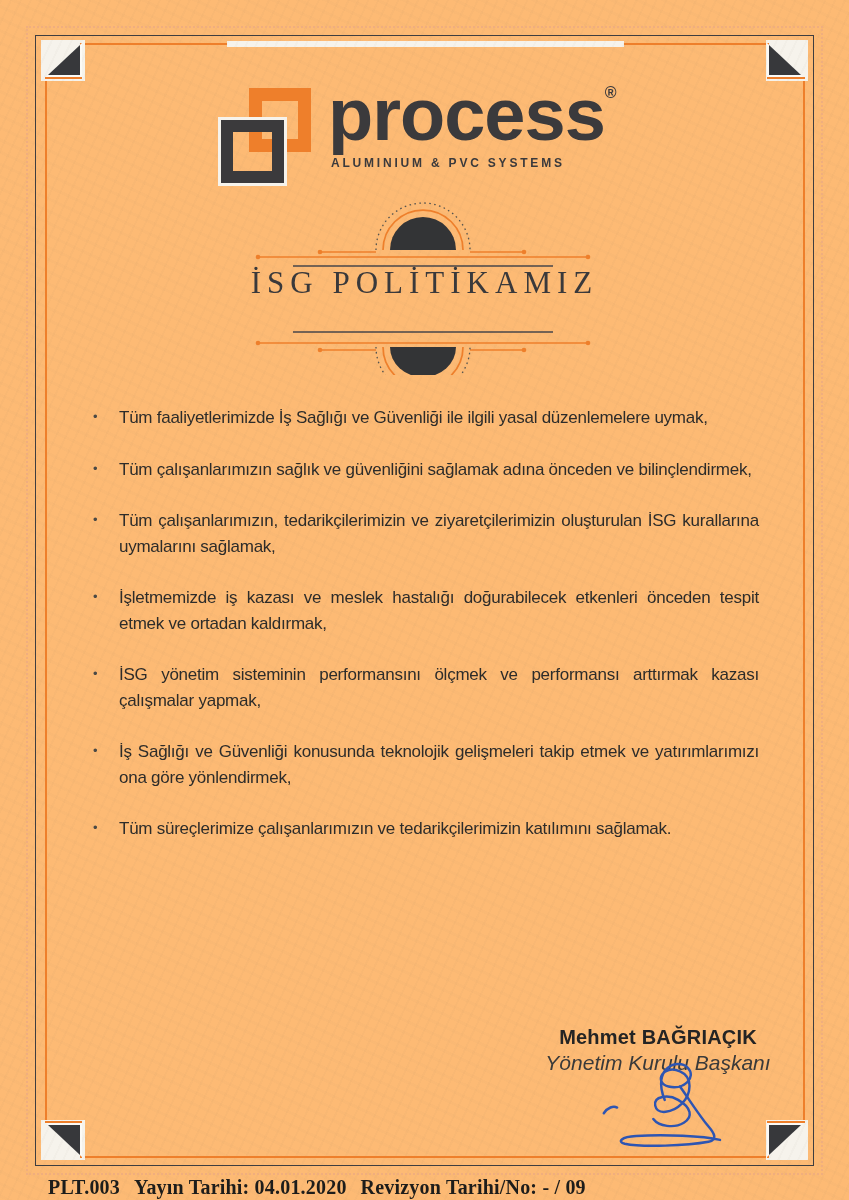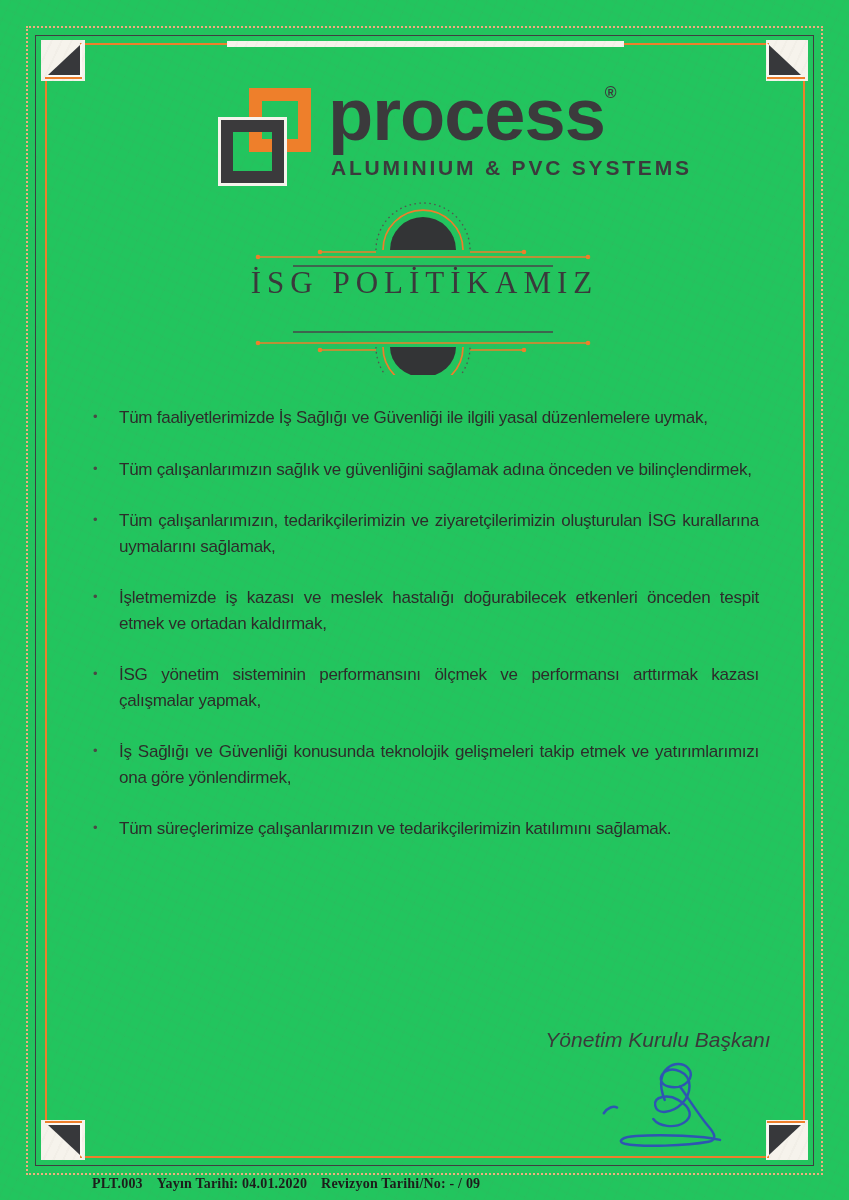--- a/index.html
+++ b/index.html
@@ -1,18 +1,18 @@
 <!DOCTYPE html>
 <html><head>
 <meta charset="utf-8">
 <style>
   html,body{margin:0;padding:0;background:#e8e6df;}
   .page{
     position:relative;width:849px;height:1200px;margin:0 auto;overflow:hidden;
-    background:#22c55e;
+    background:#fdba74;
     font-family:"Liberation Sans","DejaVu Sans",sans-serif;
   }
   .page::before{ 
     content:"";position:absolute;inset:0;pointer-events:none;z-index:0;
     background:
       repeating-linear-gradient(115deg, rgba(120,110,90,.030) 0 2px, rgba(0,0,0,0) 2px 9px),
       repeating-linear-gradient(205deg, rgba(120,110,90,.022) 0 3px, rgba(0,0,0,0) 3px 11px);
   }
   
   .border-dotted{position:absolute;left:26px;top:26px;right:26px;bottom:25px;
@@ -33,41 +33,41 @@
   .clip-br{clip-path:polygon(0 0,100% 0,0 100%);}
   
   .logo{position:absolute;left:218px;top:84px;width:430px;height:105px;z-index:7;}
   .sq-orange{position:absolute;left:31px;top:4px;width:36px;height:38px;
     border:13px solid #ee7f2b;}
   .sq-dark{position:absolute;left:3px;top:36px;width:39px;height:39px;
     border:12px solid #3b3a3c;box-shadow:0 0 0 3px #f6f3ec;z-index:2;}
   .brand{position:absolute;left:110px;top:-6px;font-size:74px;line-height:1;
     font-weight:bold;letter-spacing:-1px;color:#3b3a3c;}
   .brand .reg{font-size:16px;font-weight:bold;vertical-align:42px;letter-spacing:0;}
-  .tagline{position:absolute;left:113px;top:72px;font-size:21px;font-weight:bold;
+  .tagline{position:absolute;left:113px;top:72px;font-size:12px;font-weight:bold;
     letter-spacing:2.8px;color:#3b3a3c;white-space:nowrap;}
   
   .ornament{position:absolute;left:85px;top:200px;z-index:2;}
   .page-title{position:absolute;left:0;right:0;top:266px;text-align:center;z-index:3;
     font-family:"Liberation Serif","DejaVu Serif",serif;font-size:31px;line-height:1.1;
     letter-spacing:6px;color:#3a393b;}
   
   .policy{position:absolute;left:92px;top:405px;width:667px;z-index:2;}
   .policy-item{position:relative;padding-left:27px;margin-bottom:26px;
     text-align:justify;font-size:17px;line-height:25.5px;letter-spacing:-0.25px;color:#2d2c2a;}
   .policy-item .bullet{position:absolute;left:1px;top:-1px;font-size:13px;color:#4a4945;}
   
   .sig-block{position:absolute;left:533px;top:1026px;width:250px;text-align:center;z-index:2;}
   .sig-name{font-size:20px;font-weight:bold;color:#242424;letter-spacing:.2px;}
   .sig-role{font-size:21px;font-style:italic;color:#3a3a3a;margin-top:2px;}
   .sig-svg{position:absolute;left:592px;top:1058px;z-index:2;}
   
   .footer{position:absolute;left:48px;top:1176px;display:flex;gap:14px;z-index:2;
     font-family:"Liberation Serif","DejaVu Serif",serif;font-weight:bold;
-    font-size:14px;color:#1d1d1b;letter-spacing:.2px;white-space:nowrap;margin-left:44px;}
+    font-size:20px;color:#1d1d1b;letter-spacing:.2px;white-space:nowrap;}
 </style>
 </head>
 <body>
 
 <div class="page">
 
   <div class="border-dotted"></div>
   <div class="border-dark"></div>
   <div class="border-orange"></div>
 
@@ -137,20 +137,21 @@
     <div class="policy-item"><span class="bullet">•</span><span>Tüm faaliyetlerimizde İş Sağlığı ve Güvenliği ile ilgili yasal düzenlemelere uymak,</span></div>
     <div class="policy-item"><span class="bullet">•</span><span>Tüm çalışanlarımızın sağlık ve güvenliğini sağlamak adına önceden ve bilinçlendirmek,</span></div>
     <div class="policy-item"><span class="bullet">•</span><span>Tüm çalışanlarımızın, tedarikçilerimizin ve ziyaretçilerimizin oluşturulan İSG kurallarına uymalarını sağlamak,</span></div>
     <div class="policy-item"><span class="bullet">•</span><span>İşletmemizde iş kazası ve meslek hastalığı doğurabilecek etkenleri önceden tespit etmek ve ortadan kaldırmak,</span></div>
     <div class="policy-item"><span class="bullet">•</span><span>İSG yönetim sisteminin performansını ölçmek ve performansı arttırmak kazası çalışmalar yapmak,</span></div>
     <div class="policy-item"><span class="bullet">•</span><span>İş Sağlığı ve Güvenliği konusunda teknolojik gelişmeleri takip etmek ve yatırımlarımızı ona göre yönlendirmek,</span></div>
     <div class="policy-item"><span class="bullet">•</span><span>Tüm süreçlerimize çalışanlarımızın ve tedarikçilerimizin katılımını sağlamak.</span></div>
   </div>
 
   <div class="sig-block">
+    <div class="sig-name">Mehmet BAĞRIAÇIK</div>
     <div class="sig-role">Yönetim Kurulu Başkanı</div>
   </div>
   <svg class="sig-svg" width="175" height="100" viewBox="0 0 175 105">
     <g fill="none" stroke="#2e55b2" stroke-width="2.6" stroke-linecap="round">
       <path d="M72 44 C58 10 86 0 96 10 C106 20 92 34 76 30 C60 26 70 6 88 14 C102 20 100 38 90 48 C80 58 64 60 62 50 C60 40 76 38 86 44 C100 52 102 62 92 68 C82 74 66 72 60 64"></path>
       <path d="M88 30 C98 44 108 60 118 72 C124 79 128 86 118 88 C96 92 48 94 30 90 C22 88 26 83 42 82 C72 80 112 82 130 86"></path>
       <path d="M8 58 C12 52 18 50 22 52"></path>
     </g>
   </svg>
 

